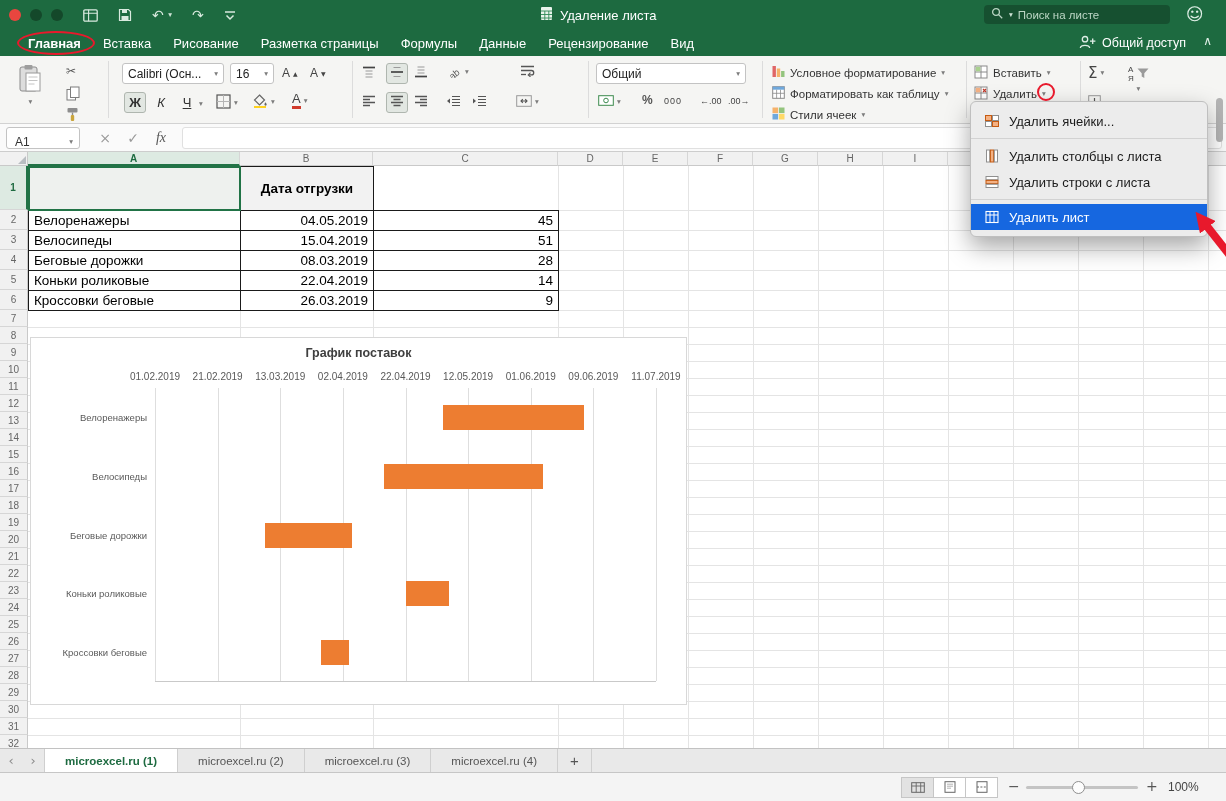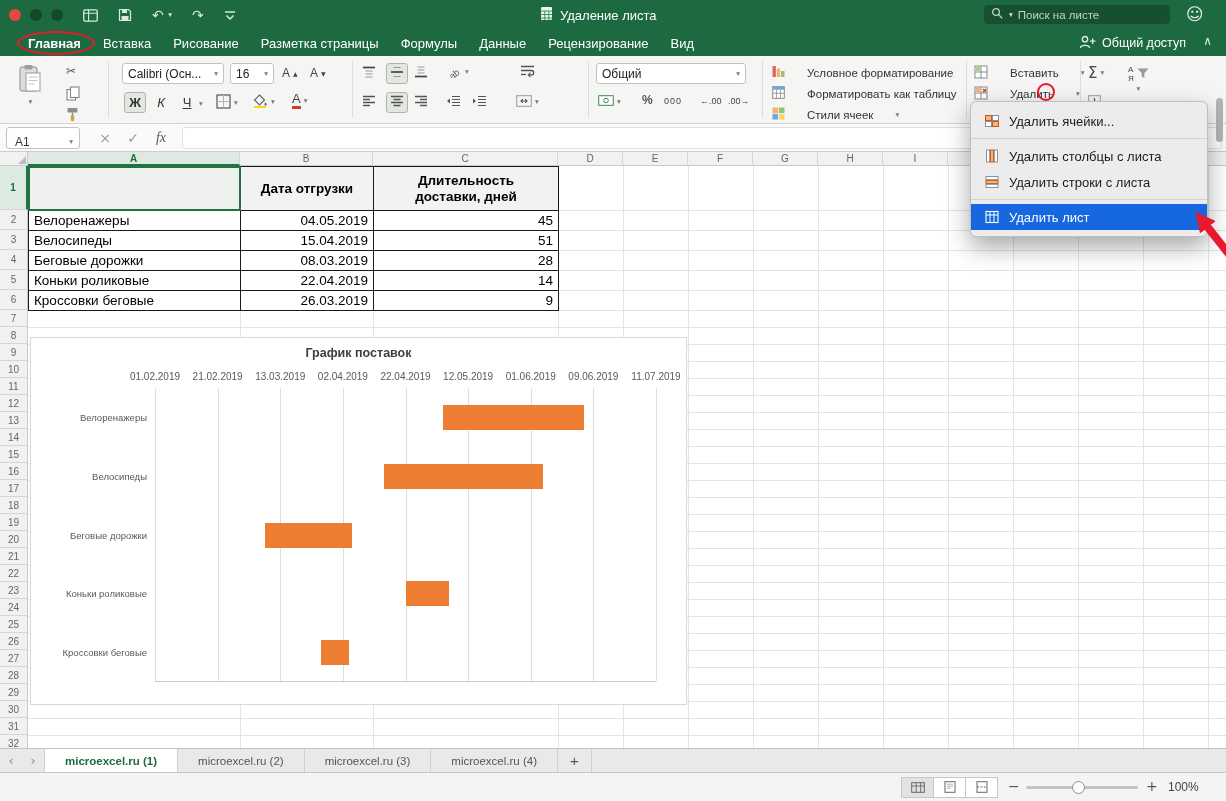--- a/index.html
+++ b/index.html
@@ -22,21 +22,21 @@
 .tab.active{font-weight:700}
 #share{position:absolute;right:40px;top:0;height:26px;display:flex;align-items:center;gap:6px;color:#fff;font-size:12.5px}
 #collapse-chevron{position:absolute;right:14px;top:4px;color:#dfeee6;font-size:12px}
 
 #ribbon{position:absolute;left:0;top:56px;width:1226px;height:68px;background:#f5f5f3;border-bottom:1px solid #d2d2d2}
 .rsep{position:absolute;top:5px;bottom:5px;width:1px;background:#dcdcdc}
 .ib{position:absolute;display:flex;align-items:center;gap:3px;color:#444;font-size:11.5px}
 .combo{position:absolute;height:21px;background:#fff;border:1px solid #c3c3c3;border-radius:3px;display:flex;align-items:center;justify-content:space-between;padding:0 5px;font-size:12px;color:#222}
 .tg{position:absolute;width:22px;height:21px;display:flex;align-items:center;justify-content:center;font-size:13px;color:#333;border-radius:3px}
 .tg.pressed{background:#e2e7e2;border:1px solid #afb6af}
-.sbtn{position:absolute;display:flex;align-items:center;gap:22px;font-size:11.5px;color:#333;height:19px;white-space:nowrap}
+.sbtn{position:absolute;display:flex;align-items:center;gap:5px;font-size:11.5px;color:#333;height:19px;white-space:nowrap}
 .redbar{border-bottom:3px solid #d03a2b;line-height:1;padding-bottom:1px;font-size:13px}
 .smalltxt{font-size:9px;color:#444}
 #vthumb{position:absolute;right:3px;top:98px;width:7px;height:44px;background:#b5b5b5;border-radius:4px;z-index:20}
 
 #fbar{position:absolute;left:0;top:124px;width:1226px;height:28px;background:#fafafa;border-bottom:1px solid #cdcdcd}
 #namebox{position:absolute;left:6px;top:3px;width:74px;height:22px;background:#fff;border:1px solid #c3c3c3;border-radius:3px;display:flex;align-items:center;justify-content:space-between;padding:8px 6px 0 8px;font-size:12px;color:#333}
 .fbtn{position:absolute;top:3px;height:22px;display:flex;align-items:center;justify-content:center;color:#9a9a9a;font-size:14px;width:22px}
 #fx{font-style:italic;font-family:"Liberation Serif",serif;color:#555;font-size:14px}
 #finput{position:absolute;left:182px;top:3px;right:4px;height:22px;background:#fff;border:1px solid #e0e0e0;border-radius:3px}
 
@@ -524,21 +524,20 @@
     <div class="hline" style="top: 464px; left: 28px; right: 0px;"></div>
     <div class="hline" style="top: 481px; left: 28px; right: 0px;"></div>
     <div class="hline" style="top: 498px; left: 28px; right: 0px;"></div>
     <div class="hline" style="top: 515px; left: 28px; right: 0px;"></div>
     <div class="hline" style="top: 532px; left: 28px; right: 0px;"></div>
     <div class="hline" style="top: 549px; left: 28px; right: 0px;"></div>
     <div class="hline" style="top: 566px; left: 28px; right: 0px;"></div>
     <div class="hline" style="top: 583px; left: 28px; right: 0px;"></div>
     <div class="tcell selcell" style="left: 28px; top: 14px; width: 213px; height: 45px;"></div>
     <div class="tcell thead" style="left: 240px; top: 14px; width: 134px; height: 45px; padding: 0px 6px;">Дата отгрузки</div>
-    <div class="tcell thead" style="left: 373px; top: 14px; width: 186px; height: 45px; padding: 0px 10px;">Длительность доставки, дней</div>
     <div class="tcell tname" style="left: 28px; top: 58px; width: 213px; height: 21px;">Велоренажеры</div>
     <div class="tcell tnum" style="left: 240px; top: 58px; width: 134px; height: 21px;">04.05.2019</div>
     <div class="tcell tnum" style="left: 373px; top: 58px; width: 186px; height: 21px;">45</div>
     <div class="tcell tname" style="left: 28px; top: 78px; width: 213px; height: 21px;">Велосипеды</div>
     <div class="tcell tnum" style="left: 240px; top: 78px; width: 134px; height: 21px;">15.04.2019</div>
     <div class="tcell tnum" style="left: 373px; top: 78px; width: 186px; height: 21px;">51</div>
     <div class="tcell tname" style="left: 28px; top: 98px; width: 213px; height: 21px;">Беговые дорожки</div>
     <div class="tcell tnum" style="left: 240px; top: 98px; width: 134px; height: 21px;">08.03.2019</div>
     <div class="tcell tnum" style="left: 373px; top: 98px; width: 186px; height: 21px;">28</div>
     <div class="tcell tname" style="left: 28px; top: 118px; width: 213px; height: 21px;">Коньки роликовые</div>

